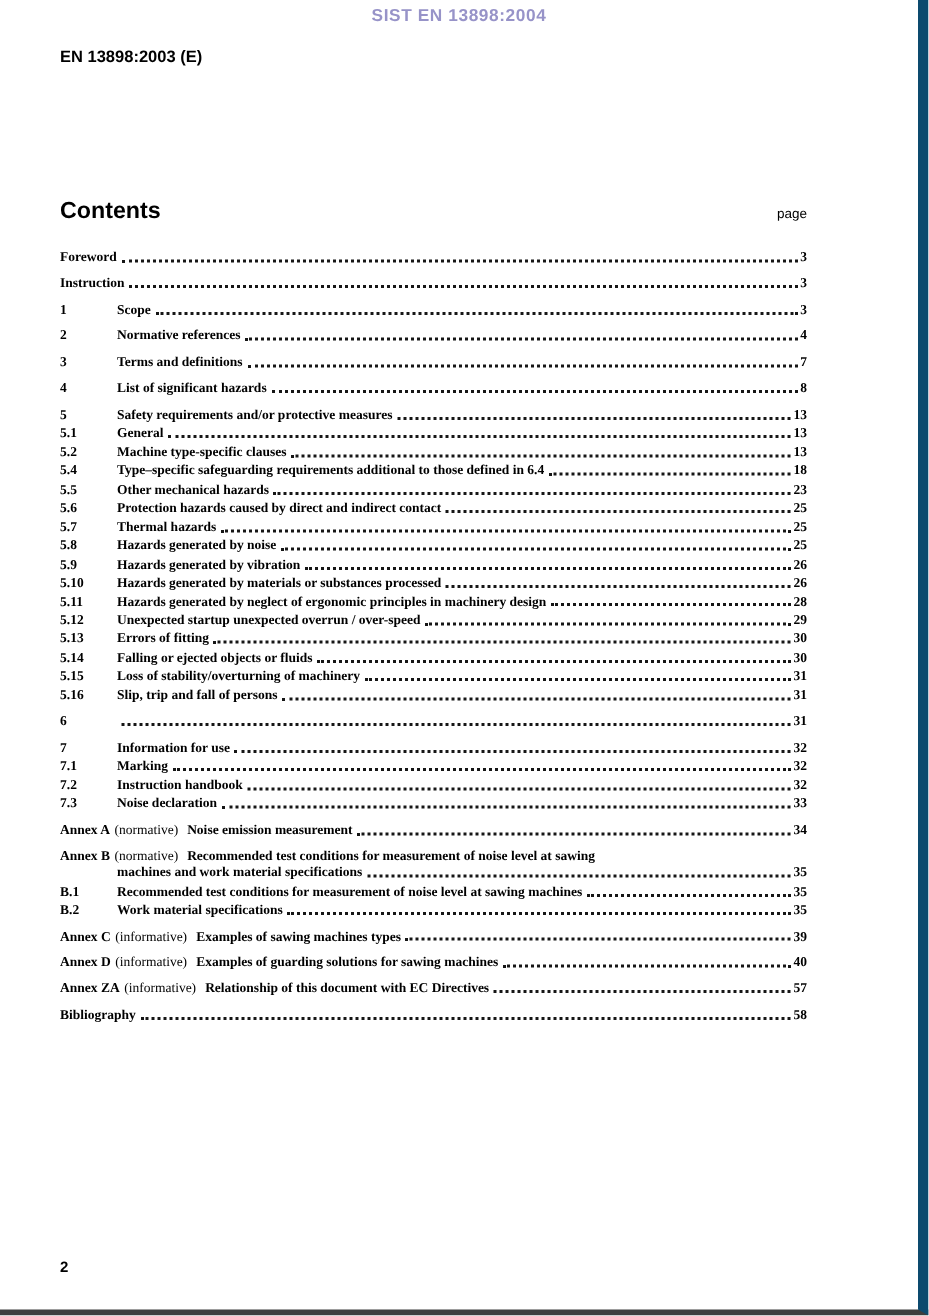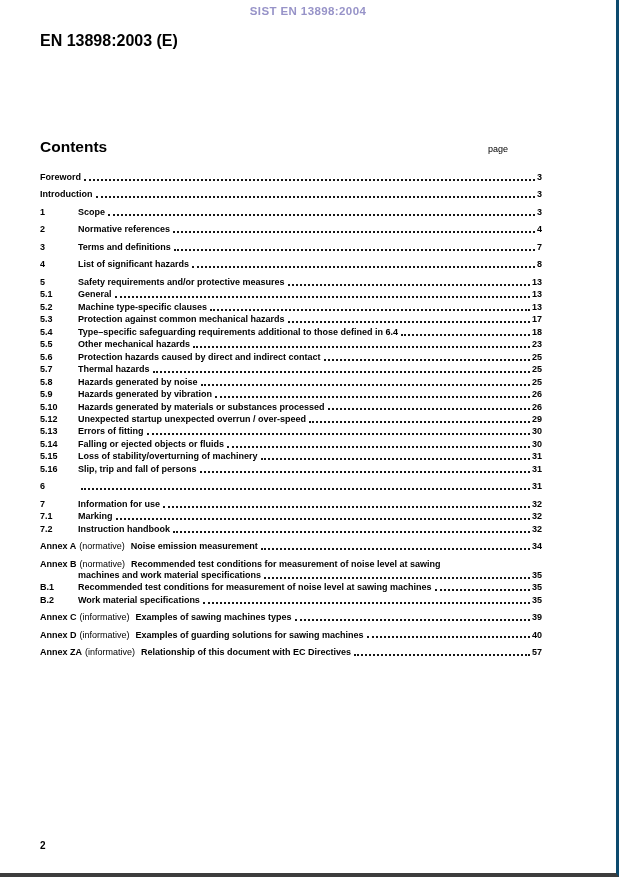--- a/index.html
+++ b/index.html
@@ -4,50 +4,51 @@
 <style>
   html, body { margin: 0; padding: 0; background: #ffffff; }
   .page {
     position: relative;
     width: 619px;
     height: 877px;
     box-sizing: border-box;
     background: #ffffff;
     font-family: "Liberation Sans", sans-serif;
     color: #000000;
-    border-right: 3px solid #0c4a6e;
+    border-right: 7px solid #0c4a6e;
     border-bottom: 4px solid #3d3d3d;
     overflow: hidden;
   }
   .watermark {
     padding-top: 5px;
     text-align: center;
     font-size: 11.5px;
     font-weight: bold;
     letter-spacing: 0.4px;
     color: #9793c8;
   }
   .doc-ref {
     margin: 15px 0 0 40px;
-    font-size: 16px;
+    font-size: 11px;
     font-weight: bold;
   }
   .contents-header {
     display: flex;
     justify-content: space-between;
     align-items: baseline;
-    margin: 88px 108px 0 40px;
+    margin: 88px 74px 0 40px;
   }
   .contents-title { font-size: 15.5px; font-weight: bold; }
   .page-label { font-size: 9px; font-weight: normal; }
   .toc {
     margin: 16px 74px 0 40px;
     font-size: 9px;
     font-weight: bold;
     line-height: 1.22;
+    font-family: Liberation Serif, serif;
   }
   .toc-row.top { margin-top: 6.5px; }
   .toc-row.sub { margin-top: 1.5px; }
   .toc-line { display: flex; align-items: flex-end; }
   .toc-line.cont { padding-left: 38px; }
   .toc-num { flex: 0 0 38px; }
   .toc-annex { flex: 0 0 auto; }
   .toc-qual { flex: 0 0 auto; font-weight: normal; margin: 0 6px 0 3px; }
   .toc-label { flex: 0 1 auto; }
   .leader {
@@ -80,21 +81,21 @@
   <div class="toc">
       <div class="toc-row top">
         <div class="toc-line">
           <span class="toc-label">Foreword</span>
           <span class="leader"></span>
           <span class="toc-page">3</span>
         </div>
       </div>
       <div class="toc-row top">
         <div class="toc-line">
-          <span class="toc-label">Introduction</span>
+          <span class="toc-label">Instruction</span>
           <span class="leader"></span>
           <span class="toc-page">3</span>
         </div>
       </div>
       <div class="toc-row top">
         <div class="toc-line">
           <span class="toc-num">1</span>
           <span class="toc-label">Scope</span>
           <span class="leader"></span>
           <span class="toc-page">3</span>
@@ -143,28 +144,20 @@
       <div class="toc-row sub">
         <div class="toc-line">
           <span class="toc-num">5.2</span>
           <span class="toc-label">Machine type-specific clauses</span>
           <span class="leader"></span>
           <span class="toc-page">13</span>
         </div>
       </div>
       <div class="toc-row sub">
         <div class="toc-line">
-          <span class="toc-num">5.3</span>
-          <span class="toc-label">Protection against common mechanical hazards</span>
-          <span class="leader"></span>
-          <span class="toc-page">17</span>
-        </div>
-      </div>
-      <div class="toc-row sub">
-        <div class="toc-line">
           <span class="toc-num">5.4</span>
           <span class="toc-label">Type–specific safeguarding requirements additional to those defined in 6.4</span>
           <span class="leader"></span>
           <span class="toc-page">18</span>
         </div>
       </div>
       <div class="toc-row sub">
         <div class="toc-line">
           <span class="toc-num">5.5</span>
           <span class="toc-label">Other mechanical hazards</span>
@@ -207,20 +200,28 @@
       <div class="toc-row sub">
         <div class="toc-line">
           <span class="toc-num">5.10</span>
           <span class="toc-label">Hazards generated by materials or substances processed</span>
           <span class="leader"></span>
           <span class="toc-page">26</span>
         </div>
       </div>
       <div class="toc-row sub">
         <div class="toc-line">
+          <span class="toc-num">5.11</span>
+          <span class="toc-label">Hazards generated by neglect of ergonomic principles in machinery design</span>
+          <span class="leader"></span>
+          <span class="toc-page">28</span>
+        </div>
+      </div>
+      <div class="toc-row sub">
+        <div class="toc-line">
           <span class="toc-num">5.12</span>
           <span class="toc-label">Unexpected startup unexpected overrun / over-speed</span>
           <span class="leader"></span>
           <span class="toc-page">29</span>
         </div>
       </div>
       <div class="toc-row sub">
         <div class="toc-line">
           <span class="toc-num">5.13</span>
           <span class="toc-label">Errors of fitting</span>
@@ -274,20 +275,28 @@
           <span class="leader"></span>
           <span class="toc-page">32</span>
         </div>
       </div>
       <div class="toc-row sub">
         <div class="toc-line">
           <span class="toc-num">7.2</span>
           <span class="toc-label">Instruction handbook</span>
           <span class="leader"></span>
           <span class="toc-page">32</span>
+        </div>
+      </div>
+      <div class="toc-row sub">
+        <div class="toc-line">
+          <span class="toc-num">7.3</span>
+          <span class="toc-label">Noise declaration</span>
+          <span class="leader"></span>
+          <span class="toc-page">33</span>
         </div>
       </div>
       <div class="toc-row top">
         <div class="toc-line">
           <span class="toc-annex">Annex A</span>
           <span class="toc-qual">(normative)</span>
           <span class="toc-label">Noise emission measurement</span>
           <span class="leader"></span>
           <span class="toc-page">34</span>
         </div>
@@ -340,16 +349,23 @@
       </div>
       <div class="toc-row top">
         <div class="toc-line">
           <span class="toc-annex">Annex ZA</span>
           <span class="toc-qual">(informative)</span>
           <span class="toc-label">Relationship of this document with EC Directives</span>
           <span class="leader"></span>
           <span class="toc-page">57</span>
         </div>
       </div>
+      <div class="toc-row top">
+        <div class="toc-line">
+          <span class="toc-label">Bibliography</span>
+          <span class="leader"></span>
+          <span class="toc-page">58</span>
+        </div>
+      </div>
     </div>
 
   <div class="footer-page">2</div>
 </div>
 
 </body></html>

